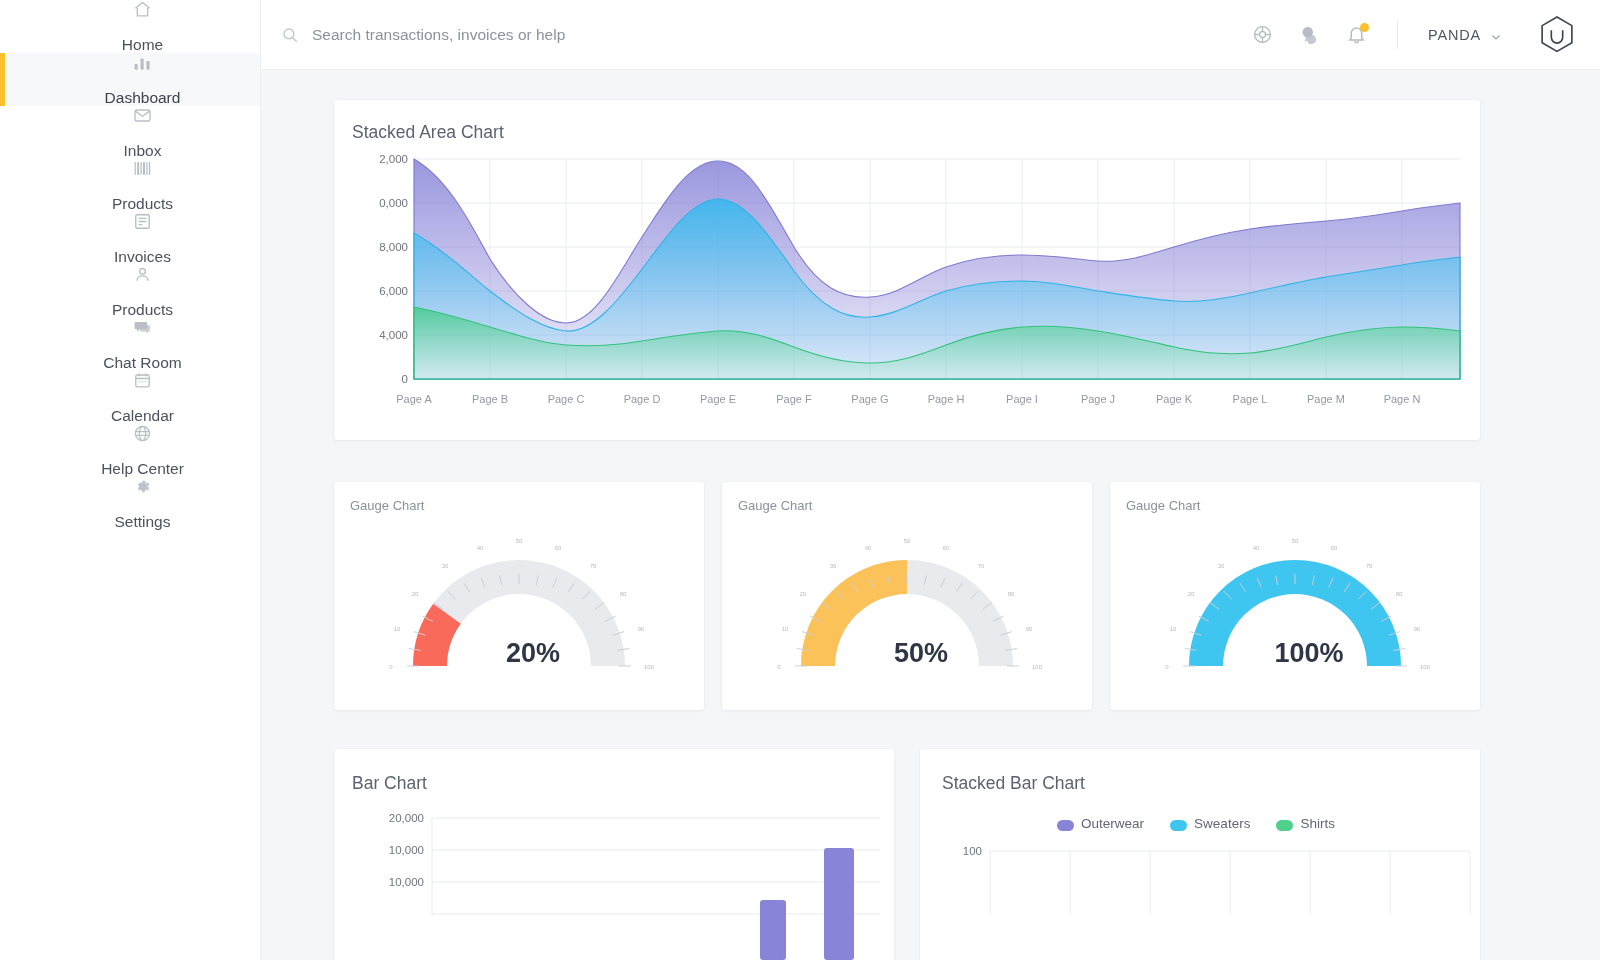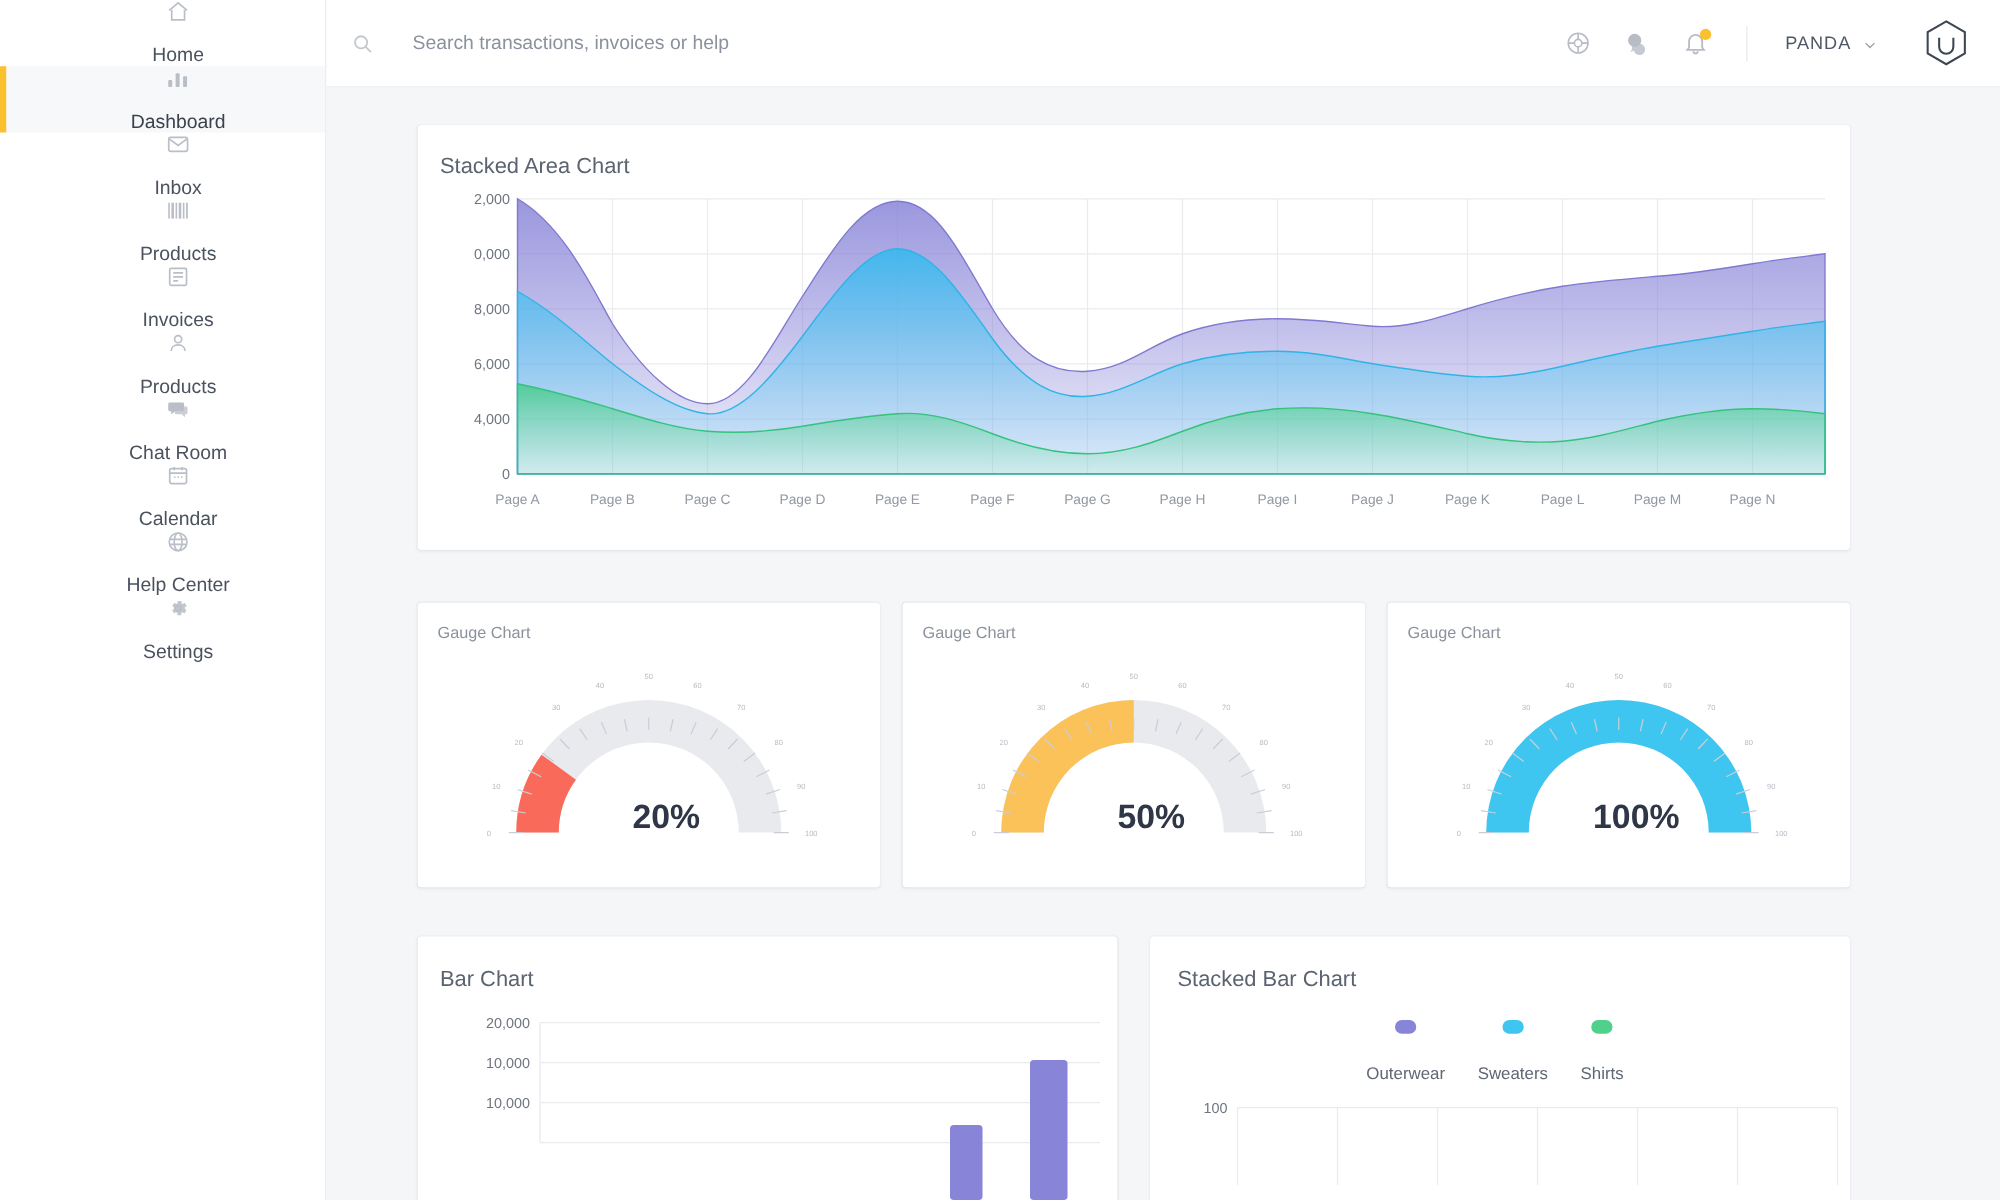--- a/index.html
+++ b/index.html
@@ -47,21 +47,21 @@
   .nav-item.active .nav-label { color: #3a424e; }
 
   
   .main { flex: 1 1 auto; height: 960px; display: flex; flex-direction: column; min-width: 0; }
   .topbar {
     height: 70px; flex: 0 0 70px; background: #fff;
     border-bottom: 1px solid #eceef1;
     display: flex; align-items: center;
     padding: 0 22px 0 20px; gap: 12px;
   }
-  .search-wrap { display: flex; align-items: flex-end; gap: 31px; flex: 1 1 auto; min-width: 0; }
+  .search-wrap { display: flex; align-items: flex-end; gap: 13px; flex: 1 1 auto; min-width: 0; }
   .search-ico { width: 18px; height: 18px; color: #c3c8d0; flex: 0 0 18px; }
   .search-input {
     border: 0; outline: 0; background: transparent;
     font-family: "Liberation Sans", sans-serif;
     font-size: 15.5px; color: #6a7280; width: 100%;
   }
   .search-input::placeholder { color: #8b929c; }
   .top-actions { display: flex; align-items: center; gap: 26px; flex: 0 0 auto; }
   .top-ico { width: 21px; height: 21px; color: #b7bcc5; position: relative; cursor: pointer; }
   .badge-dot {
@@ -97,21 +97,21 @@
   
   .gauge-row { display: flex; gap: 18px; margin-top: 42px; }
   .gauge-card { width: 370px; height: 228px; padding: 16px 0 0 16px; position: relative; }
   .gauge-body { position: absolute; left: 0; top: 34px; width: 370px; height: 190px; }
 
   
   .bottom-row { display: flex; gap: 26px; margin-top: 39px; }
   .bar-card { width: 560px; height: 300px; padding: 24px 0 0 18px; }
   .sbar-card { width: 560px; height: 300px; padding: 24px 0 0 22px; }
   .legend { display: flex; gap: 26px; justify-content: center; margin-top: 22px; padding-right: 30px; }
-  .legend-item { display: flex; align-items: center; gap: 24px; flex-direction: column; }
+  .legend-item { display: flex; align-items: flex-end; gap: 7px; }
   .legend-chip { width: 17px; height: 11px; border-radius: 6px; }
   .legend-text { font-size: 13.5px; color: #5f6775; }
 
   .axis-text { font-size: 11.5px; fill: #6f7681; font-family: "Liberation Sans", sans-serif; }
   .tick-text { font-size: 6px; fill: #b5bac2; font-family: "Liberation Sans", sans-serif; }
   .gauge-value { font-size: 27px; font-weight: 700; fill: #2f3646; font-family: "Liberation Sans", sans-serif; }
   .xlab { font-size: 11px; fill: #9299a3; font-family: "Liberation Sans", sans-serif; }
   .grid-line { stroke: #e9ebef; stroke-width: 1; }
 </style>
 </head>

